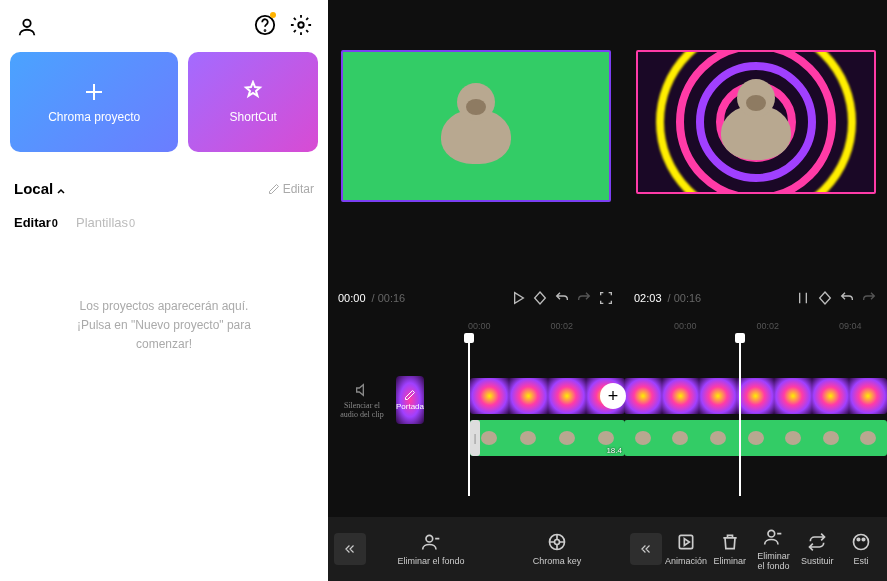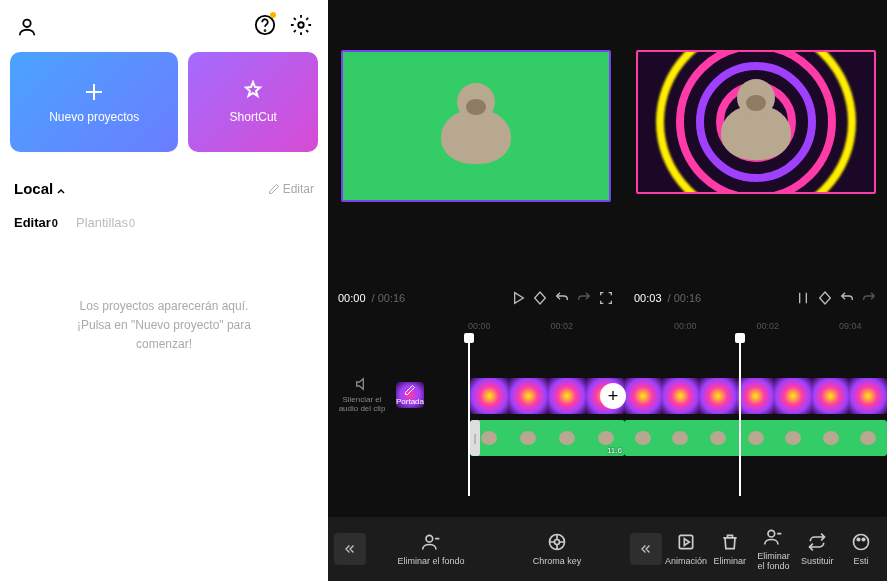--- a/index.html
+++ b/index.html
@@ -56,23 +56,23 @@
 .timeline-ruler { height: 20px; display: flex; gap: 60px; padding-left: 140px; color: #555; font-size: 9px; align-items: center; }
 .timeline-ruler-right { padding-left: 50px; }
 
 .timeline-area { position: relative; height: 160px; padding-top: 10px; }
 .playhead { position: absolute; top: 0; bottom: 0; width: 2px; background: #fff; z-index: 5; }
 .playhead::before { content: ''; position: absolute; top: -3px; left: -4px; width: 10px; height: 10px; background: #fff; border-radius: 2px; }
 .mid-playhead { left: 140px; }
 .right-playhead { left: 115px; }
 
 .side-controls { position: absolute; left: 8px; top: 40px; width: 88px; display: flex; gap: 8px; align-items: center; }
-.mute-ctl { display: flex; flex-direction: column; align-items: center; gap: 3px; color: #888; font-size: 8px; text-align: center; }
+.mute-ctl { display: flex; flex-direction: column; align-items: center; gap: 3px; color: #888; font-size: 8px; text-align: center; font-family: Liberation Serif, serif; }
 .mute-ctl svg { width: 16px; height: 16px; }
-.cover-thumb { width: 42px; height: 26px; border-radius: 4px; background: radial-gradient(#ff3ba7, #a040ff, #2a0840); position: relative; display: flex; align-items: center; justify-content: center; color: #fff; font-size: 8px; flex-direction: column; gap: 1px; }
+.cover-thumb { width: 42px; height: 48px; border-radius: 4px; background: radial-gradient(#ff3ba7, #a040ff, #2a0840); position: relative; display: flex; align-items: center; justify-content: center; color: #fff; font-size: 8px; flex-direction: column; gap: 1px; }
 .cover-thumb svg { width: 12px; height: 12px; }
 
 .track { position: absolute; height: 36px; border-radius: 3px; overflow: hidden; display: flex; }
 .track-effect { top: 42px; }
 .track-clip { top: 84px; }
 .mid .track-effect { left: 142px; width: 155px; }
 .mid .track-clip { left: 142px; width: 155px; }
 .right-tl .track-effect { left: 0; width: 263px; }
 .right-tl .track-clip { left: 0; width: 263px; }
 .frame { flex: 1; min-width: 32px; }
@@ -112,21 +112,21 @@
           <path d="M12 1v3m0 16v3M4.2 4.2l2.1 2.1m11.4 11.4l2.1 2.1M1 12h3m16 0h3M4.2 19.8l2.1-2.1m11.4-11.4l2.1-2.1"></path>
         </svg>
     </div>
   </div>
 
   <div class="action-cards">
     <div class="card card-new">
       <svg viewBox="0 0 24 24" stroke="#fff" stroke-width="2">
           <path d="M12 4v16M4 12h16"></path>
         </svg>
-      <span class="card-label">Nuevo proyectos</span>
+      <span class="card-label">Chroma proyecto</span>
     </div>
     <div class="card card-shortcut">
       <svg viewBox="0 0 24 24" fill="none" stroke="#fff" stroke-width="2">
           <path d="M12 2l2 5 5 .5-4 3.5 1.5 5L12 13l-4.5 3 1.5-5-4-3.5 5-.5z"></path>
         </svg>
       <span class="card-label">ShortCut</span>
     </div>
   </div>
 
   <div class="section-header">
@@ -216,21 +216,21 @@
         <div class="frame frame-effect"></div>
         <div class="frame frame-effect"></div>
     </div>
     <div class="add-btn">+</div>
     <div class="track track-clip">
       <div class="handle" style="left:0">|</div>
       <div class="frame frame-clip"></div>
         <div class="frame frame-clip"></div>
         <div class="frame frame-clip"></div>
         <div class="frame frame-clip"></div>
-      <span class="clip-duration">11.6</span>
+      <span class="clip-duration">18.4</span>
     </div>
   </div>
 
   <div class="bottom-bar">
     <div class="back-btn">
       <svg viewBox="0 0 24 24" fill="none" stroke="#ccc" stroke-width="2">
           <path d="M11 18l-6-6 6-6M18 18l-6-6 6-6"></path>
         </svg>
     </div>
     <div class="tool">
@@ -262,21 +262,21 @@
       </div>
       <div class="dog">
         <div class="dog-body"></div>
           <div class="dog-head"></div>
           <div class="dog-face"></div>
       </div>
     </div>
   </div>
 
   <div class="transport">
-    <span class="time-current">00:03</span>
+    <span class="time-current">02:03</span>
     <span class="time-total">/ <span>00:16</span></span>
     <div class="transport-spacer"></div>
     <svg viewBox="0 0 24 24">
         <path d="M7 4v16M17 4v16"></path>
       </svg>
     <svg viewBox="0 0 24 24">
         <path d="M12 3l8 9-8 9-8-9z"></path>
       </svg>
     <svg viewBox="0 0 24 24">
         <path d="M9 14L4 9l5-5M4 9h11a5 5 0 015 5v1"></path>

